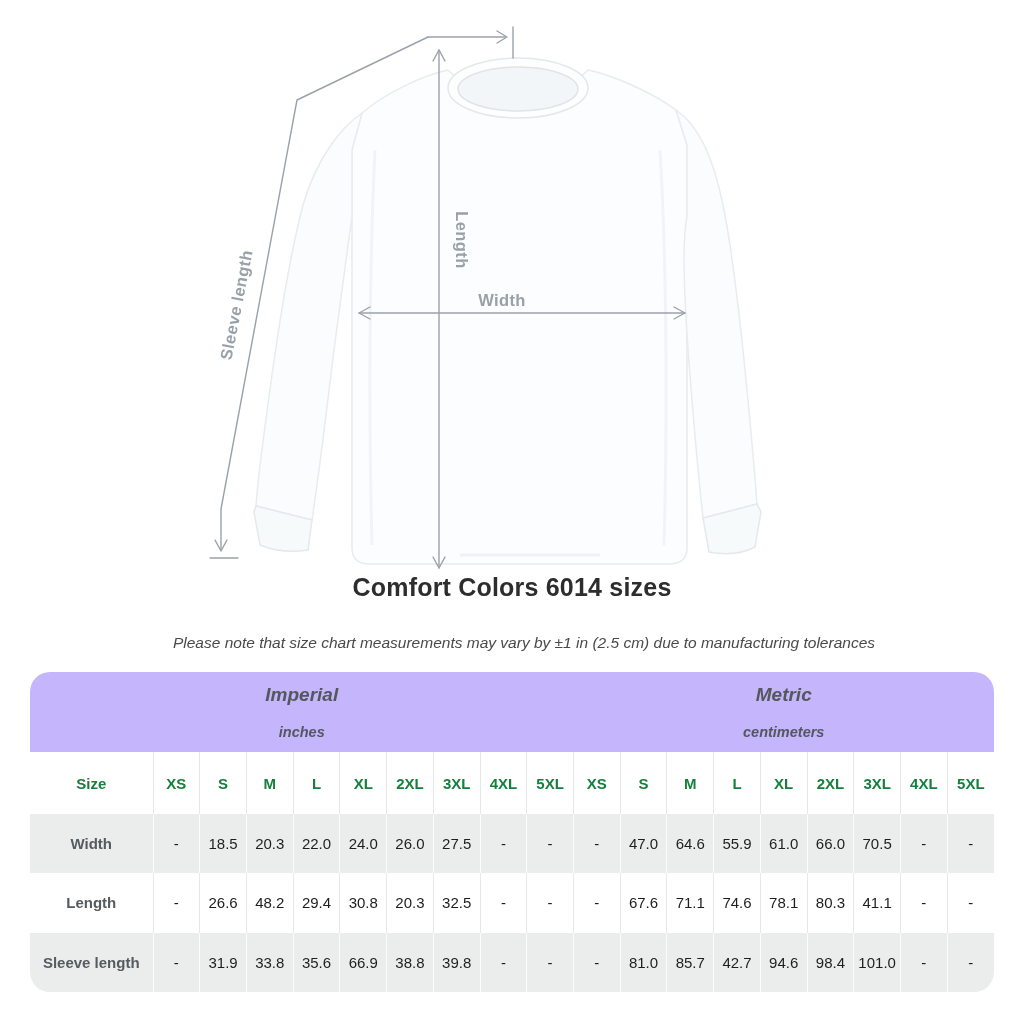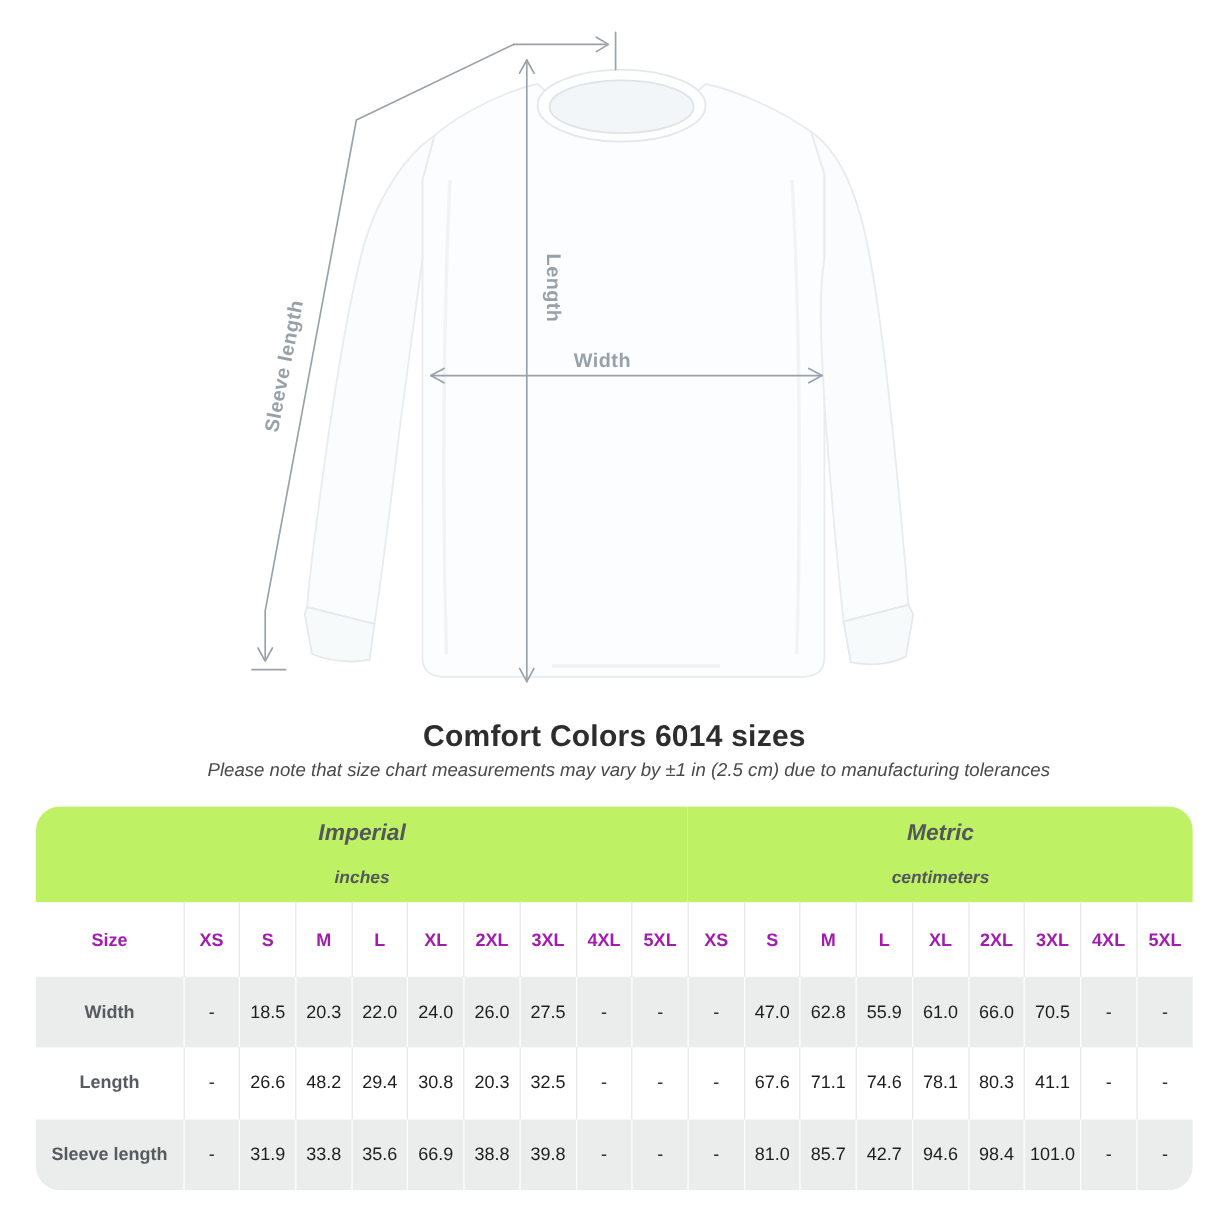--- a/index.html
+++ b/index.html
@@ -2,37 +2,37 @@
 <html><head>
 <meta charset="utf-8">
 <style>
   html,body{margin:0;padding:0;background:#ffffff;}
   .stage{
     position:relative;width:1024px;height:1024px;background:#ffffff;
     font-family:"Liberation Sans",sans-serif;overflow:hidden;
   }
   .diagram-svg{position:absolute;left:0;top:0;}
   .page-title{
-    position:absolute;top:600px;left:0;width:100%;text-align:center;
+    position:absolute;top:573px;left:0;width:100%;text-align:center;
     font-size:25px;font-weight:bold;color:#2d2d2d;letter-spacing:.2px;
   }
   .page-subtitle{
     position:absolute;top:634px;left:12px;width:100%;text-align:center;
     font-size:15.5px;font-style:italic;color:#4a4a4a;
   }
   .table-wrap{
     position:absolute;left:30px;top:672px;width:964px;height:320px;
     border-radius:20px;overflow:hidden;background:#ffffff;
   }
   table{width:100%;height:100%;border-collapse:collapse;table-layout:fixed;}
   th,td{padding:0;vertical-align:middle;text-align:center;}
-  .group-row th{background:#bef264;height:80px;}
+  .group-row th{background:#c4b5fd;height:80px;}
   .group-label{font-size:19px;font-weight:bold;font-style:italic;color:#54585c;}
   .group-sub{font-size:14.5px;font-style:italic;color:#54585c;margin-top:18px;}
-  .size-row th{height:62px;font-size:15px;font-weight:bold;color:#a21caf;background:#ffffff;}
+  .size-row th{height:62px;font-size:15px;font-weight:bold;color:#15803d;background:#ffffff;}
   tbody tr{height:59px;}
   tbody th{font-size:15px;font-weight:bold;color:#565b60;background:#ffffff;}
   tbody td{font-size:15px;color:#1e1e1e;background:#ffffff;}
   tr.stripe th,tr.stripe td{background:#ebecec;}
   .size-row > th:not(:first-child),
   tbody tr > *:not(:first-child){border-left:1px solid #e6e7e7;}
   tr.stripe > *:not(:first-child){border-left:1px solid rgba(255,255,255,.85);}
   .dim-label{font-size:16.5px;font-weight:bold;fill:#99a1a8;letter-spacing:.4px;}
 </style>
 </head>
@@ -172,21 +172,21 @@
             <td>18.5</td>
             <td>20.3</td>
             <td>22.0</td>
             <td>24.0</td>
             <td>26.0</td>
             <td>27.5</td>
             <td>-</td>
             <td>-</td>
             <td>-</td>
             <td>47.0</td>
-            <td>62.8</td>
+            <td>64.6</td>
             <td>55.9</td>
             <td>61.0</td>
             <td>66.0</td>
             <td>70.5</td>
             <td>-</td>
             <td>-</td>
           </tr>
           <tr>
             <th>Length</th>
             <td>-</td>

